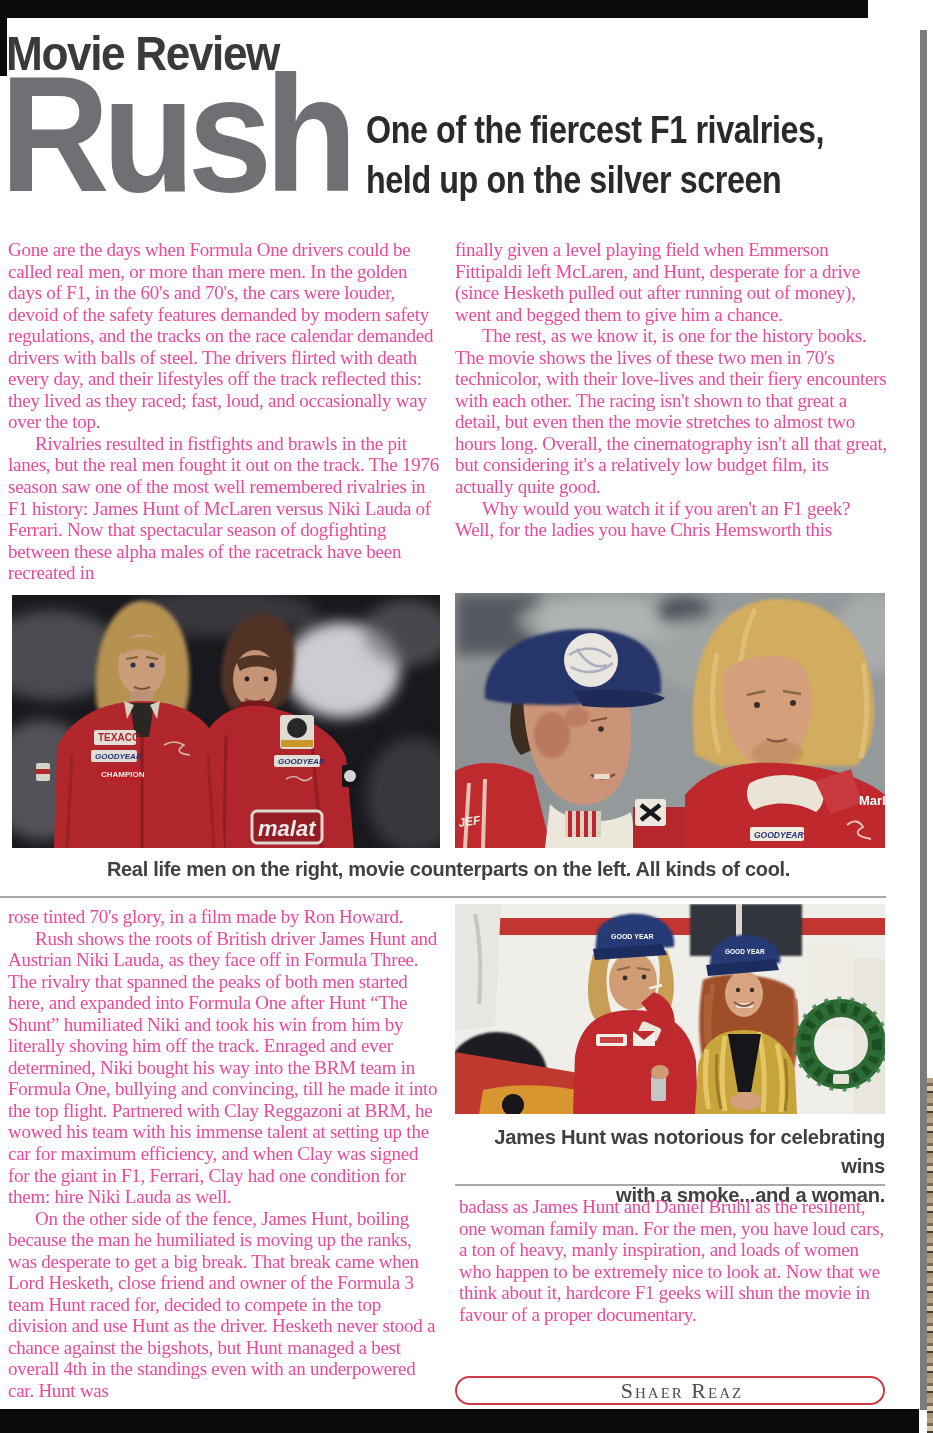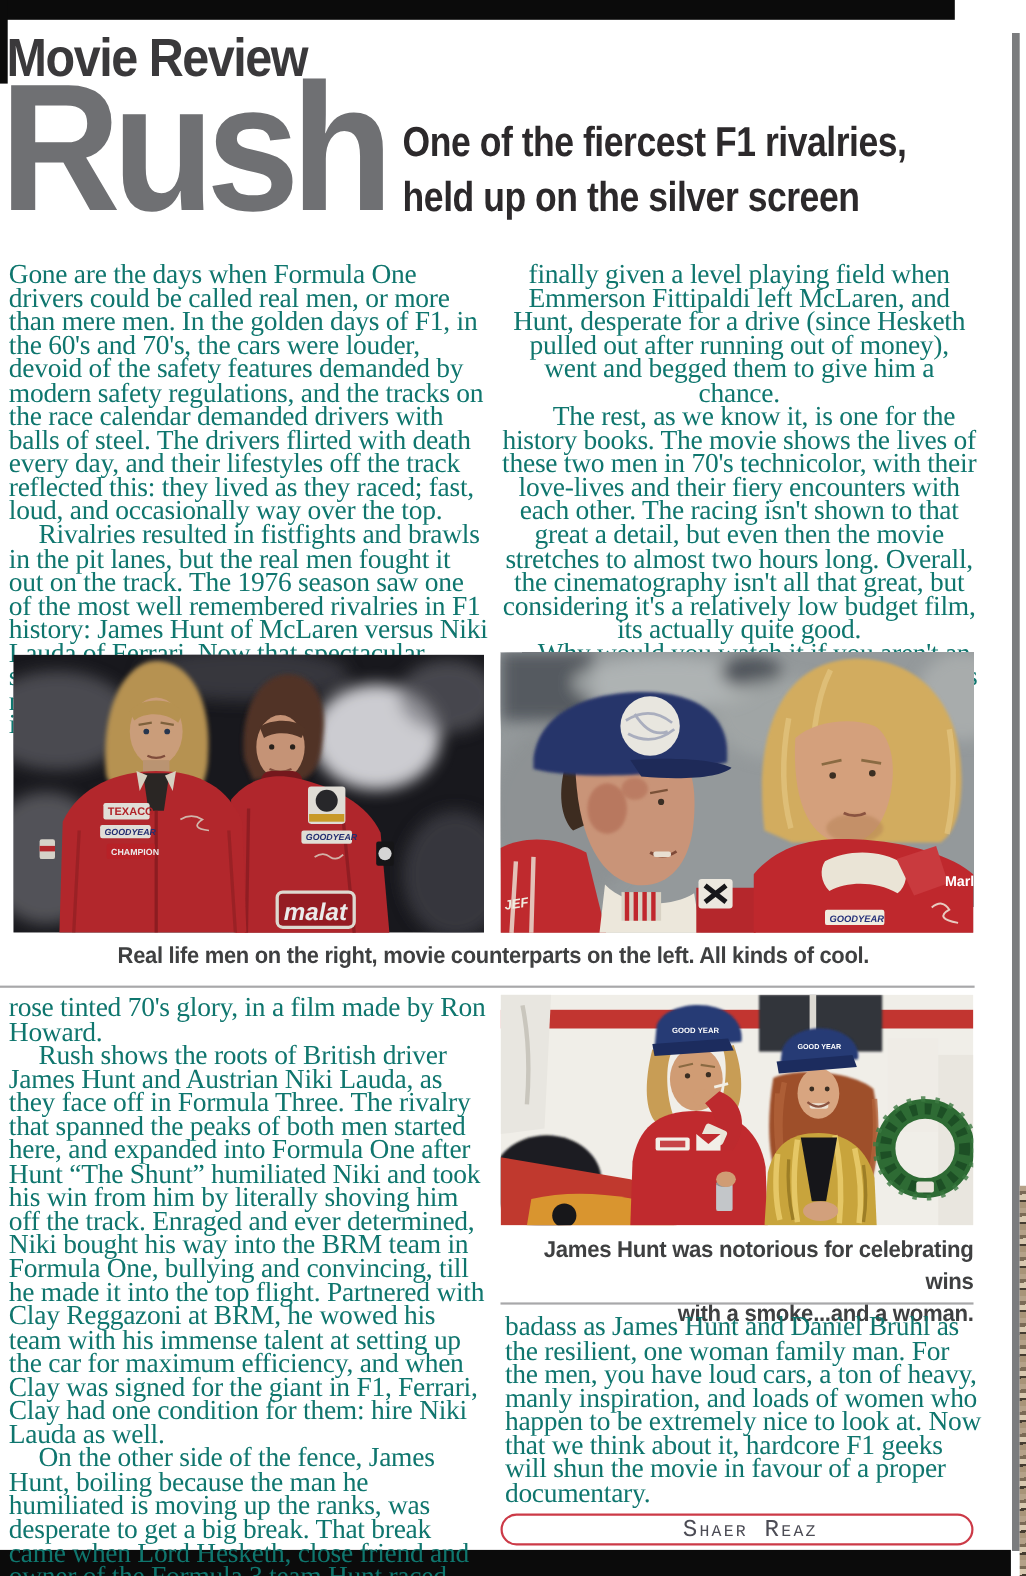--- a/index.html
+++ b/index.html
@@ -16,45 +16,45 @@
   .kicker{position:absolute;left:6px;top:24px;font-family:"Liberation Sans",sans-serif;
           font-weight:700;font-size:49px;line-height:58px;color:#3a393b;letter-spacing:-1.5px;
           transform:scaleX(.9);transform-origin:left top;white-space:nowrap;}
   .movietitle{position:absolute;left:0px;top:52px;font-family:"Liberation Sans",sans-serif;
           font-weight:700;font-size:165px;line-height:165px;color:#6f7073;letter-spacing:-8px;
           transform:scaleX(.92);transform-origin:left top;white-space:nowrap;}
   .tagline{position:absolute;left:366px;top:105px;width:640px;font-family:"Liberation Sans",sans-serif;
           font-weight:700;font-size:38px;line-height:50px;color:#2c292b;letter-spacing:-.5px;
           transform:scaleX(.85);transform-origin:left top;}
   
-  .col{position:absolute;font-size:25px;line-height:21.55px;color:#0f766e;letter-spacing:-.25px;}
+  .col{position:absolute;font-size:19px;line-height:21.55px;color:#ec4899;letter-spacing:-.25px;}
   .col p{margin:0;}
   .col p.ind{text-indent:27px;}
   .col p.bold{font-weight:700;}
   .c1a{left:8px;top:239px;width:436px;}
-  .c2a{left:455px;top:239px;width:434px;text-align:center;}
+  .c2a{left:455px;top:239px;width:434px;}
   .c1b{left:8px;top:906px;width:436px;}
   .c2b{left:459px;top:1196px;width:434px;}
   
   .photo{position:absolute;overflow:hidden;}
   .ph1{left:12px;top:595px;width:428px;height:253px;}
   .ph2{left:455px;top:593px;width:430px;height:255px;}
   .ph3{left:455px;top:904px;width:430px;height:210px;}
   
   .cap{position:absolute;font-family:"Liberation Sans",sans-serif;font-weight:700;
        font-size:21px;color:#3f4041;letter-spacing:-.3px;}
   .cap1{left:12px;top:857px;width:873px;text-align:center;transform:scaleX(.95);transform-origin:center top;}
   .cap2{left:455px;top:1122px;width:430px;text-align:right;line-height:29px;transform:scaleX(.96);transform-origin:right top;}
   .rule{position:absolute;height:2px;background:#a8a8aa;}
   .rule1{left:0;top:896px;width:886px;}
   .rule2{left:455px;top:1184px;width:430px;}
   
   .badge{position:absolute;left:455px;top:1376px;width:430px;height:29px;border:2.5px solid #cc3a47;
          border-radius:15px;box-sizing:border-box;display:flex;align-items:center;justify-content:center;}
-  .badge span{font-family:Liberation Mono, monospace;font-variant:small-caps;font-size:22px;
+  .badge span{font-family:Liberation Serif, serif;font-variant:small-caps;font-size:22px;
          color:#4c4c55;letter-spacing:2px;margin-left:24px;}
   svg text{font-family:"Liberation Sans",sans-serif;}
 </style>
 </head>
 <body>
 
 <div class="page">
 
   <div class="bar-top"></div>
   <div class="strip-left"></div>

